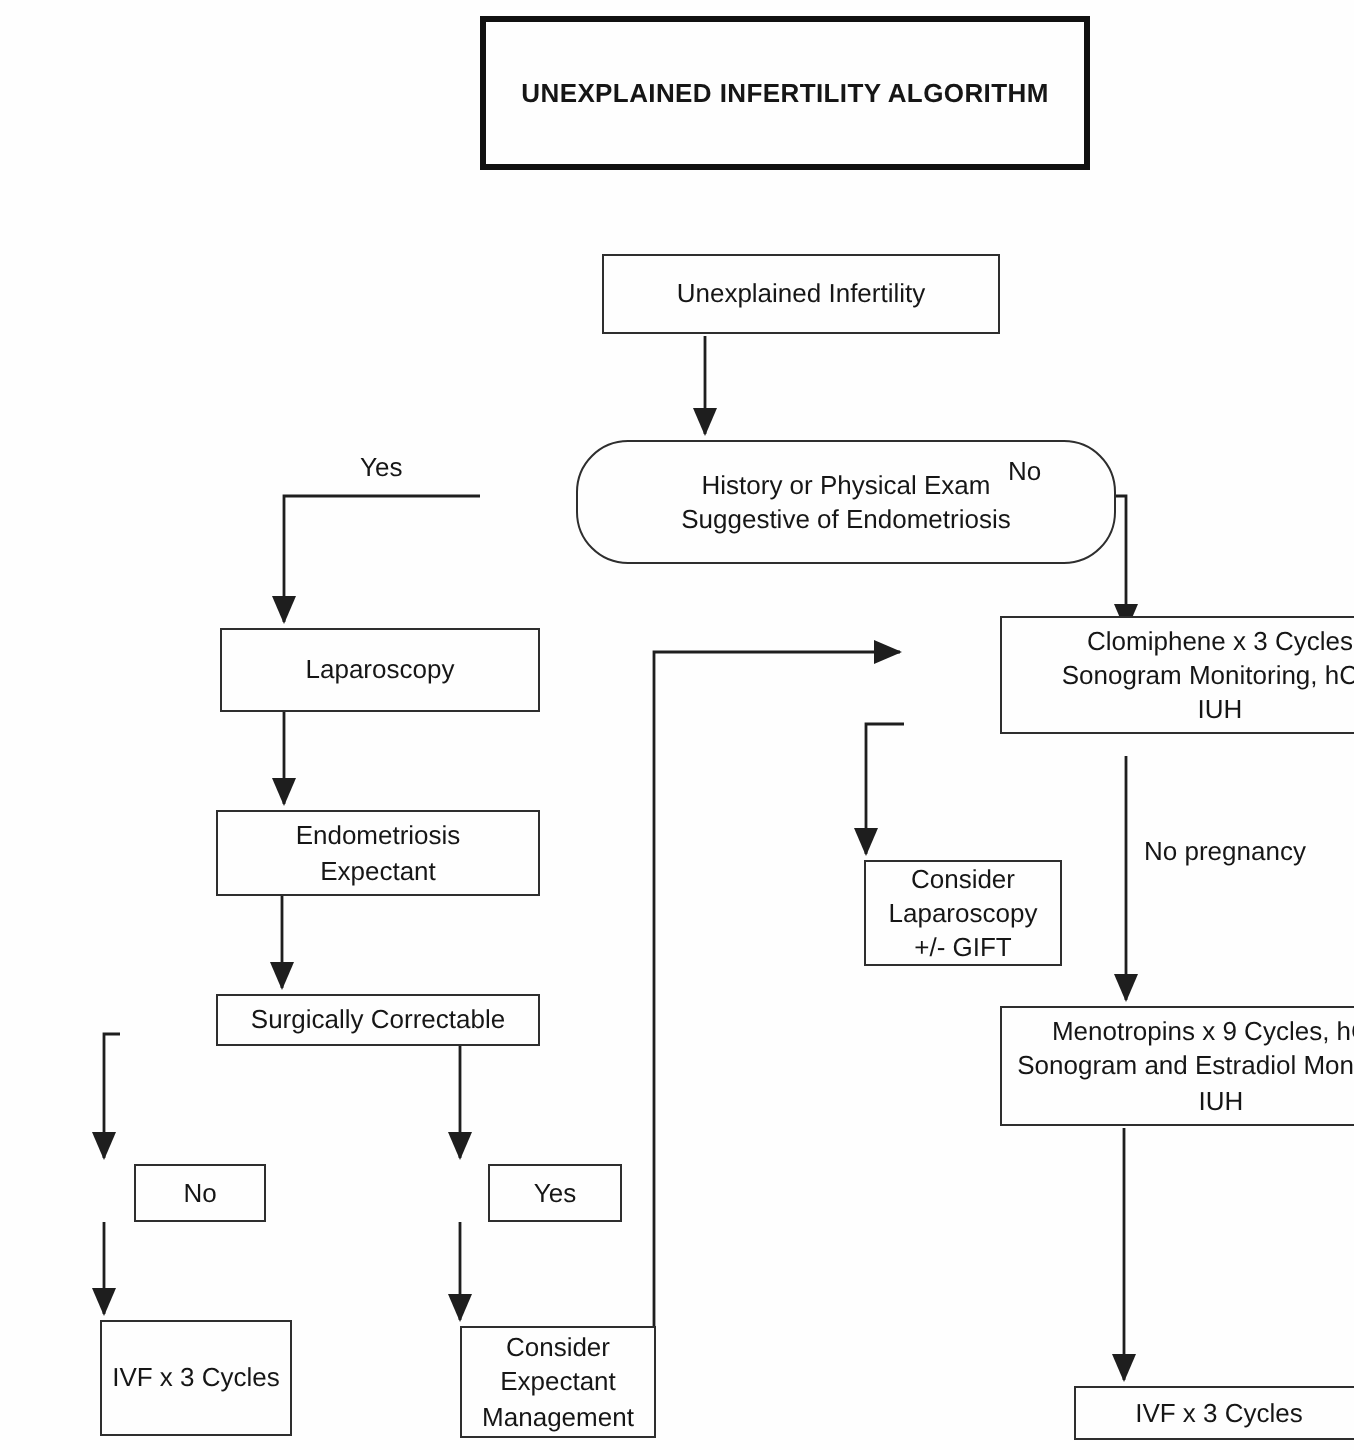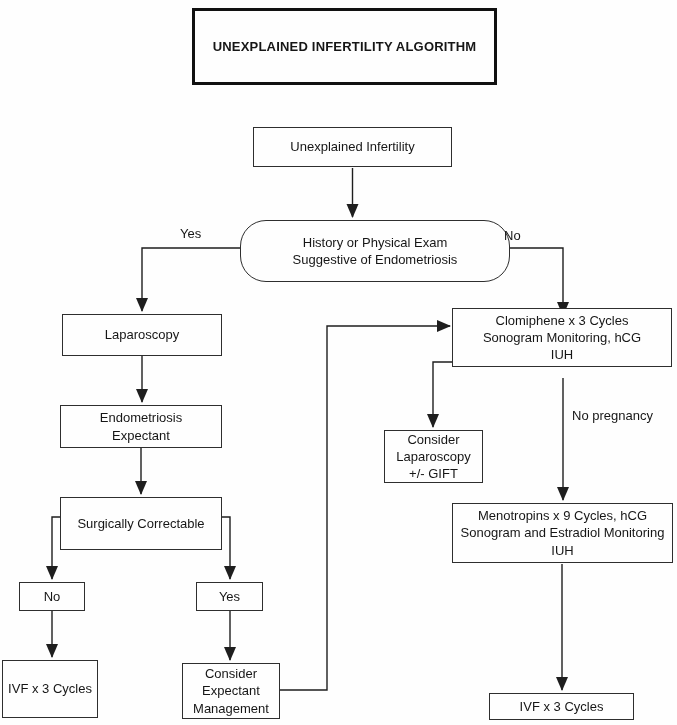--- a/index.html
+++ b/index.html
@@ -34,20 +34,21 @@
     border: 1.5px solid #2e2e2e;
     background: #fefefe;
     display: flex;
     align-items: center;
     justify-content: center;
     text-align: center;
     font-size: 13px;
     line-height: 1.32;
     white-space: pre-line;
     padding: 1px 2px;
+    margin-left: 48px;
   }
   .title-node {
     border: 3px solid #111111;
     font-weight: bold;
     letter-spacing: 0.2px;
   }
   .edge-label {
     position: absolute;
     font-size: 13px;
     background: transparent;
@@ -98,21 +99,21 @@
   <div class="node" style="left:253px; top:127px; width:199px; height:40px;text-align:center;">Unexplained Infertility</div>
 
   <div class="node" style="left:240px; top:220px; width:270px; height:62px;border-radius:26px;">History or Physical Exam
 Suggestive of Endometriosis</div>
 
   <div class="node" style="left:62px; top:314px; width:160px; height:42px;">Laparoscopy</div>
 
   <div class="node" style="left:60px; top:405px; width:162px; height:43px;">Endometriosis
 Expectant</div>
 
-  <div class="node" style="left:60px; top:497px; width:162px; height:53px;">Surgically Correctable</div>
+  <div class="node" style="left:60px; top:497px; width:162px; height:26px;">Surgically Correctable</div>
 
   <div class="node" style="left:19px; top:582px; width:66px; height:29px;">No</div>
 
   <div class="node" style="left:196px; top:582px; width:67px; height:29px;">Yes</div>
 
   <div class="node" style="left:2px; top:660px; width:96px; height:58px;">IVF x 3 Cycles</div>
 
   <div class="node" style="left:182px; top:663px; width:98px; height:56px;">Consider
 Expectant
 Management</div>
@@ -128,15 +129,15 @@
   <div class="node" style="left:452px; top:503px; width:221px; height:60px;">Menotropins x 9 Cycles, hCG
 Sonogram and Estradiol Monitoring
 IUH</div>
 
   <div class="node" style="left:489px; top:693px; width:145px; height:27px;">IVF x 3 Cycles</div>
 
   <div class="edge-label" style="left:180px; top:226px;">Yes</div>
 
   <div class="edge-label" style="left:504px; top:228px;">No</div>
 
-  <div class="edge-label" style="left:572px; top:408px;">No pregnancy</div>
+  <div class="edge-label" style="left:572px; top:418px;">No pregnancy</div>
 
 </div>
 
 </body></html>

